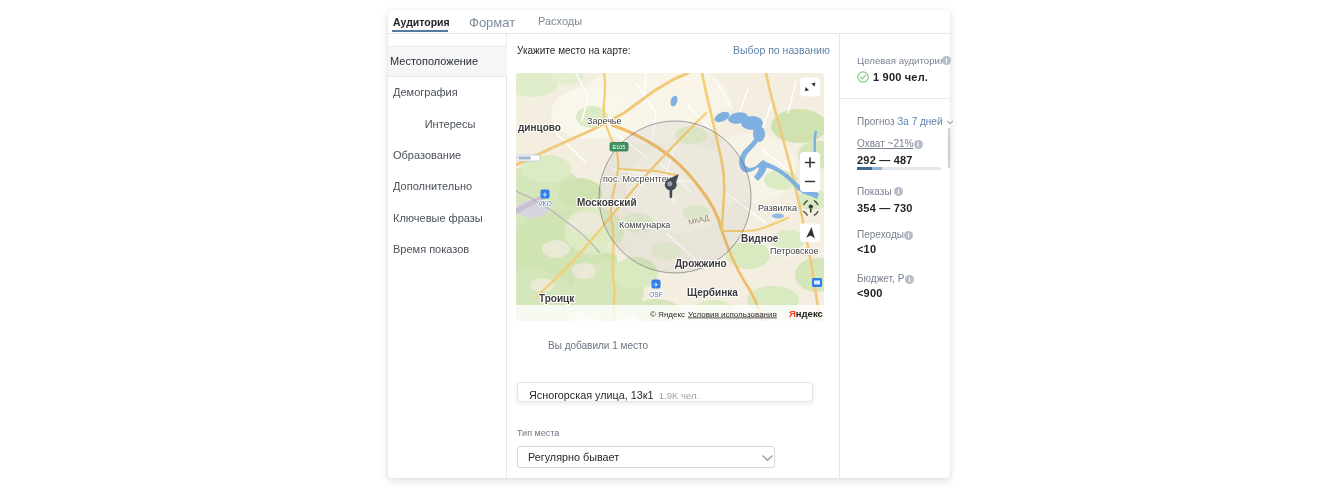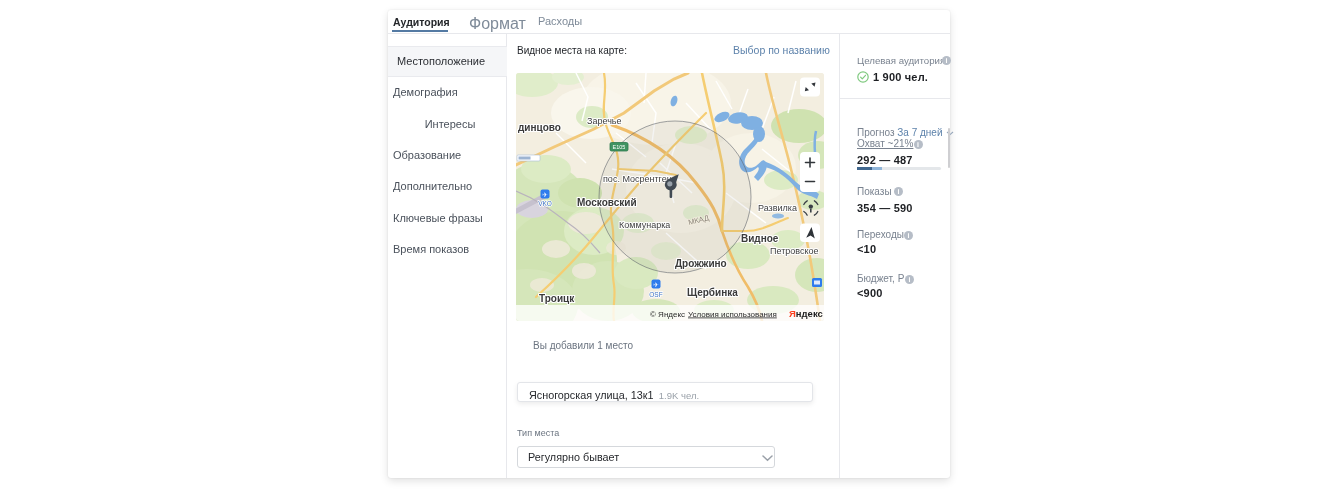--- a/index.html
+++ b/index.html
@@ -16,34 +16,34 @@
 <body>
 <div id="stage">
 
   <div class="abs" style="left:664px; top:11.5px; width:8px; height:1.6px; background:#9a9a9a;"></div>
 
   <div class="card">
 
     <div class="abs" style="left:0; top:0; width:562px; height:24px; border-bottom:1px solid #e7e8ec;"></div>
     <div class="abs" style="left:5px; top:5.5px; font-size:10.5px; font-weight:700; color:#24262a;">Аудитория</div>
     <div class="abs" style="left:4px; top:19.5px; width:56px; height:2px; background:#547aa3;"></div>
-    <div class="abs" style="left:81px; top:5px; font-size:16px; color:#7f8b99;">Формат</div>
+    <div class="abs" style="left:81px; top:5px; font-size:13px; color:#7f8b99;">Формат</div>
     <div class="abs" style="left:150px; top:5px; font-size:11px; color:#7f8b99;">Расходы</div>
 
     <div class="abs" style="left:0; top:24px; width:119px; height:444px; border-right:1px solid #e7e8ec;"></div>
     <div class="abs" style="left:0; top:36px; width:119px; height:31px; background:#f5f6f8; border-top:1px solid #e9eaee; border-bottom:1px solid #e9eaee;"></div>
-    <div class="abs" style="left:9px; top:36px; width:114px; height:18px; font-size:11px; color:#2b2e33; line-height:31px;">Местоположение</div>
+    <div class="abs" style="left:2px; top:36px; width:114px; height:18px; font-size:11px; color:#2b2e33; line-height:31px;">Местоположение</div>
     <div class="abs" style="left:5px; top:67.3px; width:114px; height:31px; font-size:11px; color:#4a515b; line-height:31px;">Демография</div>
     <div class="abs" style="left:5px; top:98.6px; width:114px; height:31px; font-size:11px; color:#4a515b; line-height:31px;text-align:center;">Интересы</div>
     <div class="abs" style="left:5px; top:129.9px; width:114px; height:31px; font-size:11px; color:#4a515b; line-height:31px;">Образование</div>
     <div class="abs" style="left:5px; top:161.2px; width:114px; height:31px; font-size:11px; color:#4a515b; line-height:31px;">Дополнительно</div>
     <div class="abs" style="left:5px; top:192.5px; width:114px; height:31px; font-size:11px; color:#4a515b; line-height:31px;">Ключевые фразы</div>
     <div class="abs" style="left:5px; top:223.8px; width:114px; height:31px; font-size:11px; color:#4a515b; line-height:31px;">Время показов</div>
 
-    <div class="abs" style="left:129px; top:34.5px; font-size:10px; color:#23262b;">Видное места на карте:</div>
+    <div class="abs" style="left:129px; top:34.5px; font-size:10px; color:#23262b;">Укажите место на карте:</div>
     <div class="abs" style="left:345px; top:34px; font-size:10.5px; color:#5d82ab;">Выбор по названию</div>
 
     <div class="abs" id="mapbox" style="left:128px; top:63px; width:308px; height:248px; border-radius:3px; overflow:hidden; background:#f3eee0;">
       <svg width="308" height="248" viewBox="0 0 308 248" style="position:absolute;left:0;top:0;">
   <defs>
     <style>
       .tb { font-family:"Liberation Sans",sans-serif; font-weight:700; font-size:10px; fill:#3a3a3a; paint-order:stroke; stroke:#ffffff; stroke-width:2.2px; stroke-linejoin:round; }
       .tr { font-family:"Liberation Sans",sans-serif; font-size:9px; fill:#3e3e3e; paint-order:stroke; stroke:#ffffff; stroke-width:2px; stroke-linejoin:round; }
       .ts { font-family:"Liberation Sans",sans-serif; font-size:6.5px; fill:#3f72c2; paint-order:stroke; stroke:#ffffff; stroke-width:1.5px; stroke-linejoin:round; }
     </style>
@@ -197,55 +197,55 @@
     </g>
     <circle cx="294.8" cy="133.6" r="2.2" fill="#3a3f45"></circle>
     <path d="M 294.8,135.8 L 294.8,139.6" stroke="#3a3f45" stroke-width="1.6"></path>
     <rect x="284" y="150.5" width="20" height="18.5" rx="4" fill="#ffffff"></rect>
     <path d="M 295.5,154 L 298.8,165.5 L 294.6,162.6 L 290.2,164.8 Z" fill="#2e3338"></path>
   </g>
 </svg>
 
     </div>
 
-    <div class="abs" style="left:129px; top:330px; font-size:10px; color:#6b7480;padding-left:16px;">Вы добавили 1 место</div>
+    <div class="abs" style="left:144px; top:330px; font-size:10px; color:#6b7480;padding-left:16px;">Вы добавили 1 место</div>
     <div class="abs" style="left:129px; top:372px; width:296px; height:20px; background:#fff; border:1px solid #e3e5e9; border-radius:3px; box-shadow:0 2px 5px rgba(0,0,0,0.08); font-size:10.8px; color:#26282c; line-height:25px; padding-left:11px;">Ясногорская улица, 13к1<span style="font-size:9.5px; color:#9aa1a9;">&nbsp;&nbsp;1.9K чел.</span></div>
 
     <div class="abs" style="left:129px; top:418px; font-size:9px; color:#6b7480;">Тип места</div>
     <div class="abs" style="left:129px; top:435.5px; width:258px; height:22.5px; background:#fff; border:1px solid #d5d8dc; border-radius:3px; font-size:10.8px; color:#26282c; line-height:20.5px; padding-left:10px;">Регулярно бывает</div>
     <svg class="abs" style="left:374px; top:444.5px;" width="11" height="7" viewBox="0 0 11 7">
         <path d="M1 1 L5.5 5.3 L10 1" stroke="#9aa0a8" stroke-width="1.5" fill="none" stroke-linecap="round"></path>
       </svg>
 
     <div class="abs" style="left:451px; top:24px; width:1px; height:444px; background:#e7e8ec;"></div>
 
     <div class="abs glabel" style="left:469px; top:44.5px; font-size:9.7px;">Целевая аудитория</div>
     <div class="abs infoi" style="left:554px; top:46px;">i</div>
     <svg class="abs" style="left:469px; top:61px;" width="12" height="12" viewBox="0 0 12 12">
         <circle cx="6" cy="6" r="5.2" fill="none" stroke="#7fc97f" stroke-width="1.2"></circle>
         <path d="M3.6 6.1 L5.3 7.8 L8.5 4.3" fill="none" stroke="#7fc97f" stroke-width="1.2" stroke-linecap="round" stroke-linejoin="round"></path>
       </svg>
     <div class="abs gval" style="left:485px; top:61px;">1 900 чел.</div>
     <div class="abs" style="left:452px; top:87.5px; width:110px; height:1px; background:#e7e8ec;"></div>
 
-    <div class="abs" style="left:469px; top:112px;"><span class="glabel">Прогноз </span><span style="font-size:10px; color:#5d82ab;">За 7 дней</span><svg width="8" height="5" viewBox="0 0 8 5" style="margin-left:3px;">
+    <div class="abs" style="left:469px; top:101px;"><span class="glabel">Прогноз </span><span style="font-size:10px; color:#5d82ab;">За 7 дней</span><svg width="8" height="5" viewBox="0 0 8 5" style="margin-left:3px;">
           <path d="M1 1 L4 3.6 L7 1" stroke="#98a8bc" stroke-width="1.1" fill="none"></path>
         </svg></div>
 
     <div class="abs glabel" style="left:469px; top:127.5px;text-decoration:underline;">Охват ~21%</div>
     <div class="abs infoi" style="left:525.5px; top:129.5px;">i</div>
     <div class="abs gval" style="left:469px; top:143.5px;">292 — 487</div>
     <div class="abs" style="left:469px; top:157.3px; width:84px; height:3px; background:#e4e7ea; border-radius:2px;">
       <div style="position:absolute; left:0; top:0; width:15px; height:3px; background:#41688f;"></div>
       <div style="position:absolute; left:15px; top:0; width:10px; height:3px; background:#8fb4d8;"></div>
     </div>
 
     <div class="abs glabel" style="left:469px; top:175.5px;">Показы</div>
     <div class="abs infoi" style="left:506px; top:177px;">i</div>
-    <div class="abs gval" style="left:469px; top:191.5px;">354 — 590</div>
+    <div class="abs gval" style="left:469px; top:191.5px;">354 — 730</div>
 
     <div class="abs glabel" style="left:469px; top:219px;">Переходы</div>
     <div class="abs infoi" style="left:516px; top:220.5px;">i</div>
     <div class="abs gval" style="left:469px; top:233px;">&lt;10</div>
 
     <div class="abs glabel" style="left:469px; top:263px;">Бюджет, Р</div>
     <div class="abs infoi" style="left:517px; top:264.5px;">i</div>
     <div class="abs gval" style="left:469px; top:276.5px;">&lt;900</div>
 
     <div class="abs" style="left:559.5px; top:118px; width:2.5px; height:40px; background:#cfcfd2; border-radius:2px;"></div>

